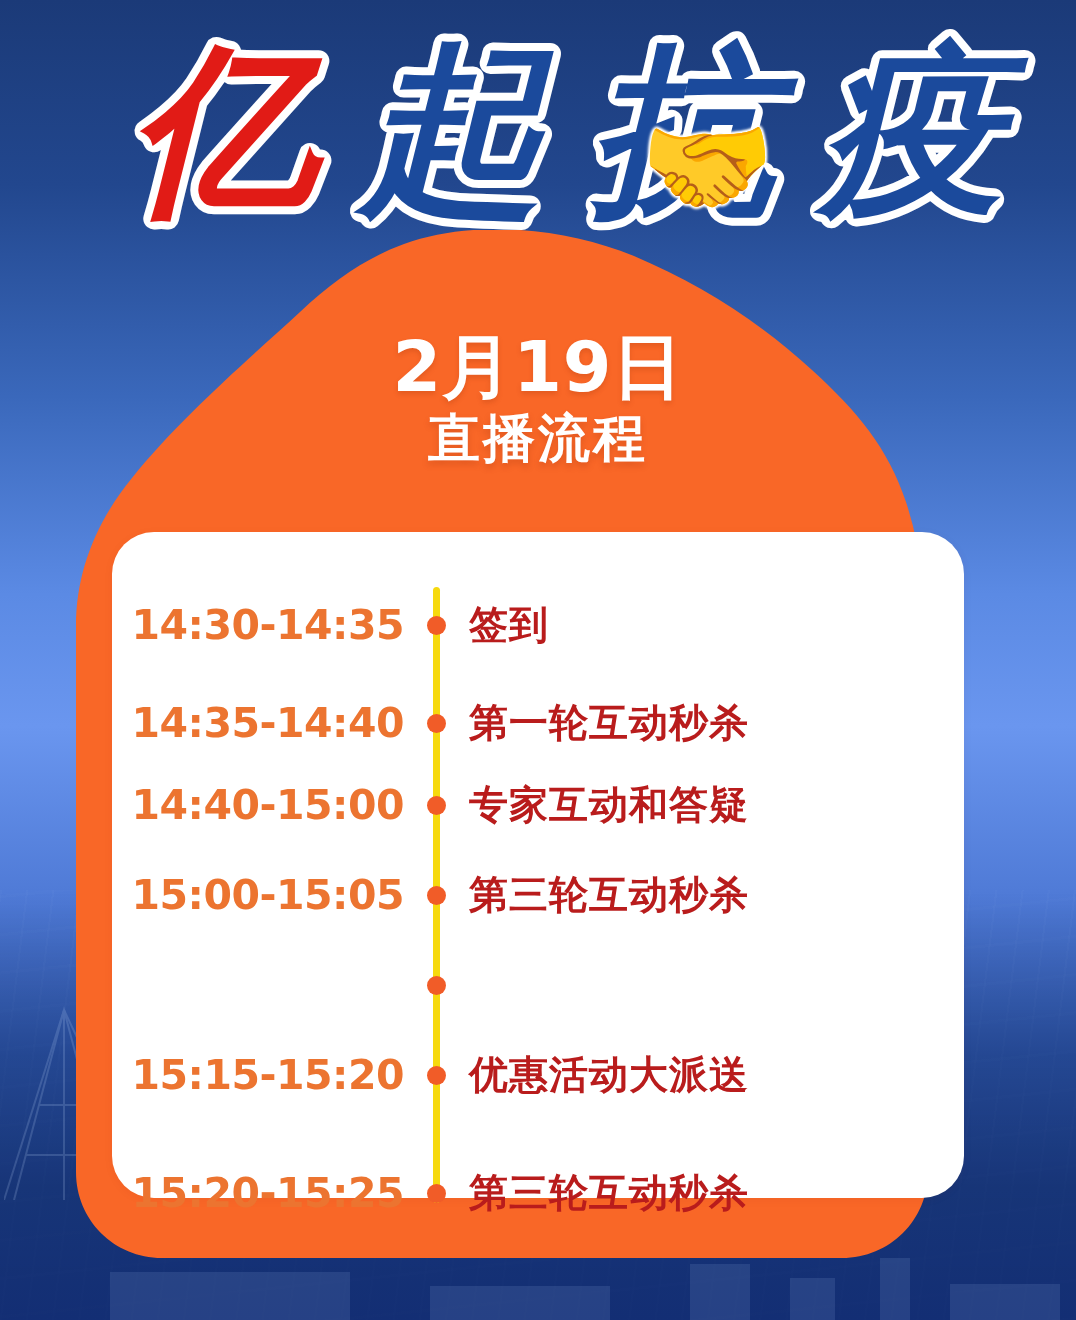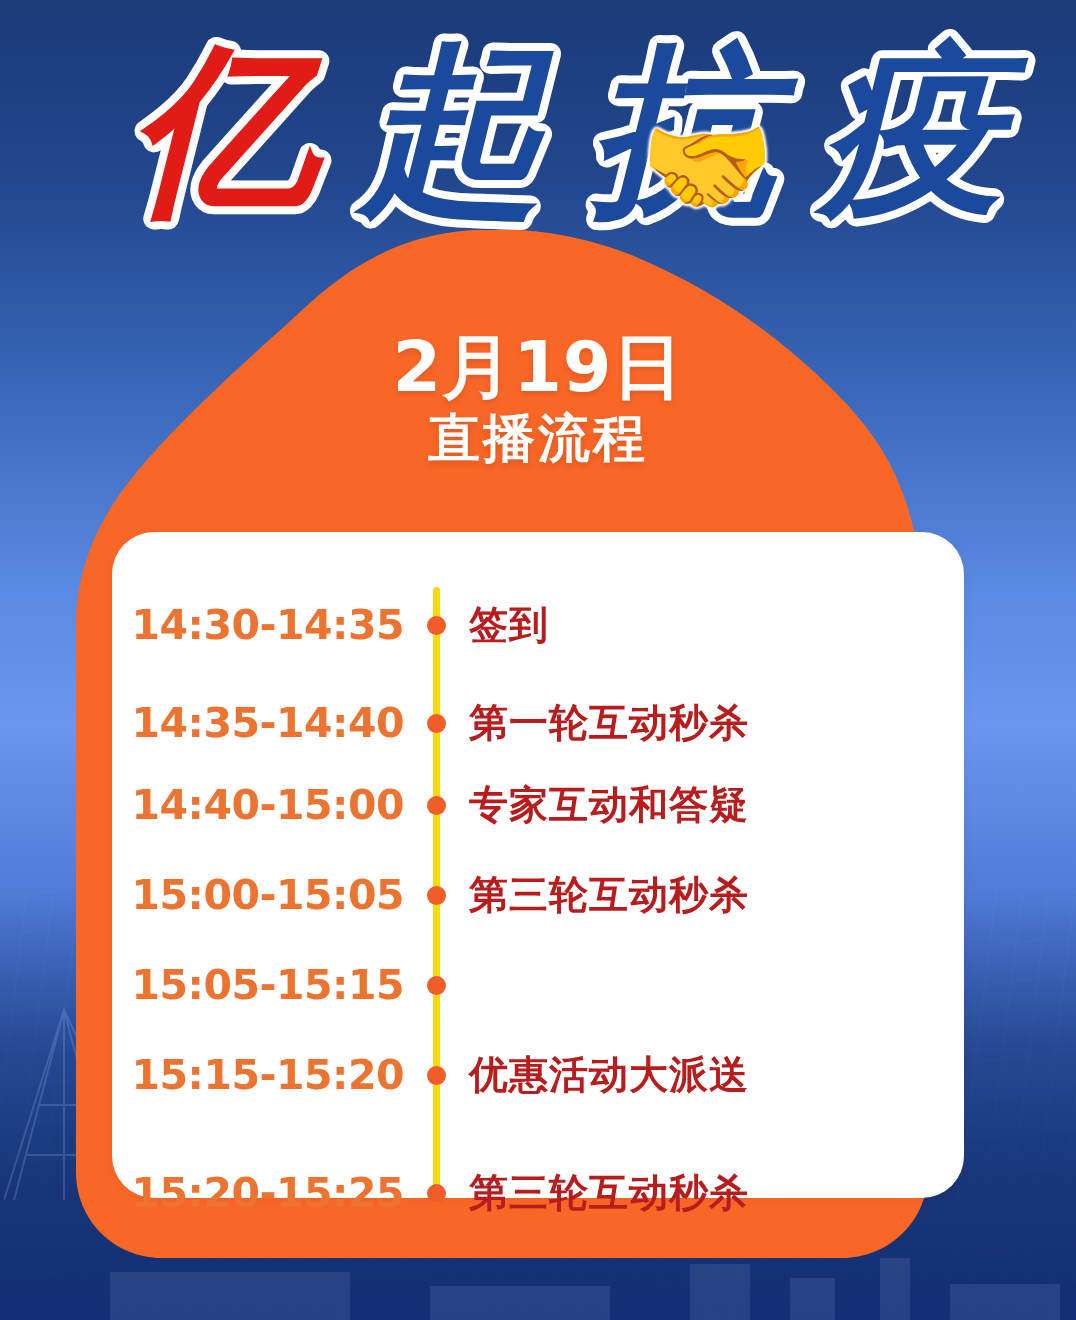--- a/index.html
+++ b/index.html
@@ -283,21 +283,20 @@
           <div class="row-time">14:40-15:00</div>
           <div class="row-dot" style="top: 36px;"></div>
           <div class="row-label">专家互动和答疑</div>
         </div>
         <div class="row" style="top: 318px;">
           <div class="row-time">15:00-15:05</div>
           <div class="row-dot" style="top: 36px;"></div>
           <div class="row-label">第三轮互动秒杀</div>
         </div>
         <div class="row" style="top: 408px;">
-          <div class="row-time">15:05-15:15</div>
           <div class="row-dot" style="top: 36px;"></div>
         </div>
         <div class="row" style="top: 498px; padding-left: 48px;">
           <div class="row-time">15:15-15:20</div>
           <div class="row-dot" style="top: 36px;"></div>
           <div class="row-label">优惠活动大派送</div>
         </div>
         <div class="row" style="top: 616px;">
           <div class="row-time">15:20-15:25</div>
           <div class="row-dot" style="top: 36px;"></div>

